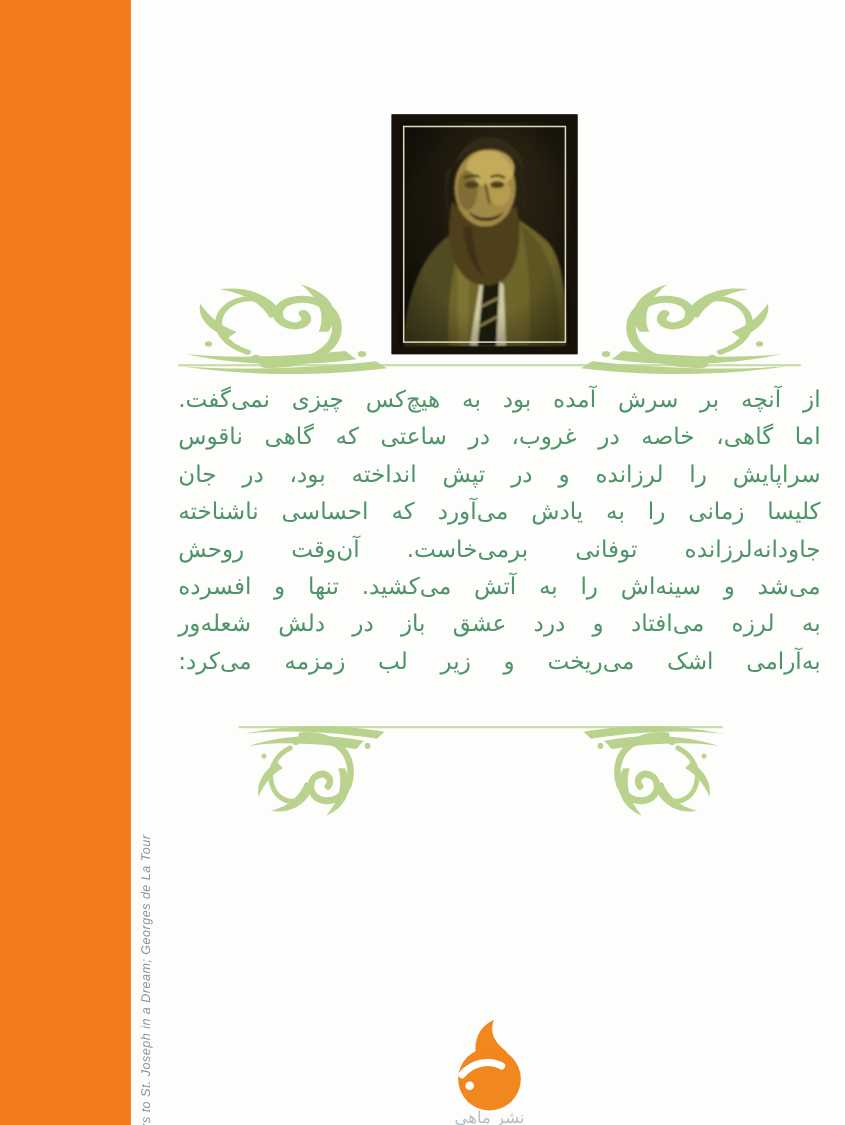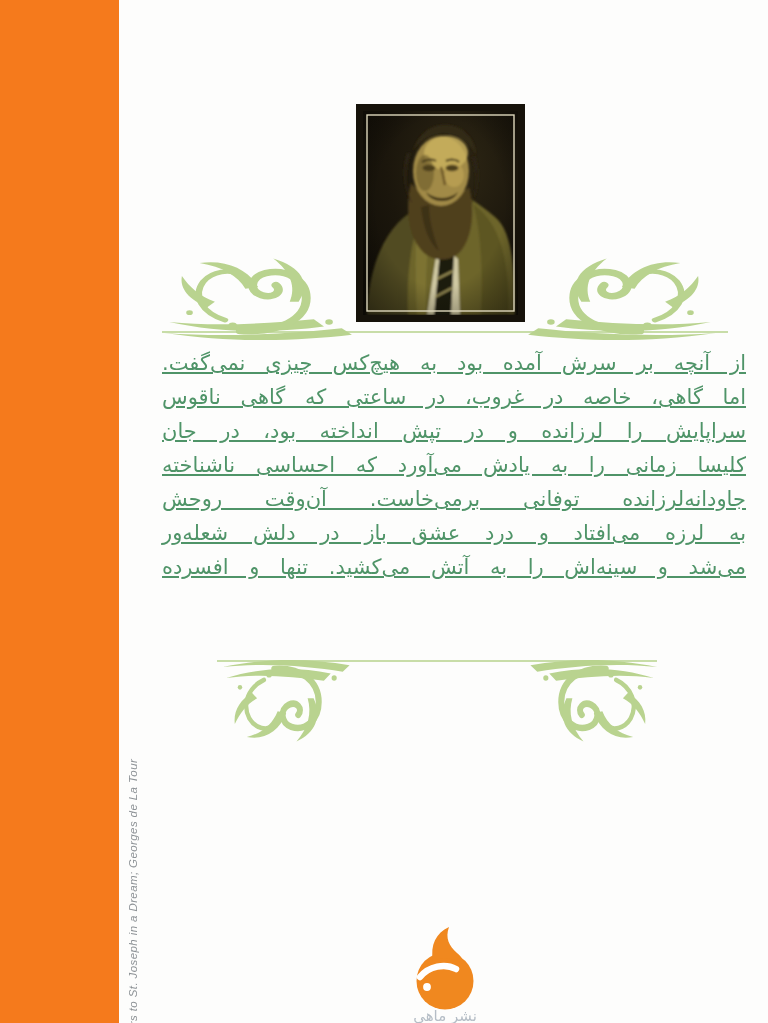--- a/index.html
+++ b/index.html
@@ -64,21 +64,20 @@
     font-family:"DejaVu Sans",sans-serif;
     font-size:21px;
     line-height:34px;
     color:var(--body-green);
   }
   .body-text .line{
     direction:rtl;
     text-align:justify;
     text-align-last:justify;
     white-space:nowrap;
-    text-decoration:underline;
   }
   
   .logo{position:absolute;left:405px;top:925px;width:80px;height:88px;z-index:3;}
   .logo svg{display:block;width:100%;height:100%;}
   .pub-name{
     position:absolute;left:392px;top:1007px;width:106px;
     text-align:center;
     direction:rtl;
     font-family:"DejaVu Sans",sans-serif;
     font-size:15px;
@@ -191,22 +190,23 @@
     <rect x="4" y="4" width="147" height="196" fill="none" stroke="#ded8bc" stroke-width="1.4"></rect>
   </svg>
 </div>
 
 <div class="body-text" dir="rtl">
   <div class="line">از آنچه بر سرش آمده بود به هیچ‌کس چیزی نمی‌گفت.</div>
   <div class="line">اما گاهی، خاصه در غروب، در ساعتی که گاهی ناقوس</div>
   <div class="line">سراپایش را لرزانده و در تپش انداخته بود، در جان</div>
   <div class="line">کلیسا زمانی را به یادش می‌آورد که احساسی ناشناخته</div>
   <div class="line">جاودانه‌لرزانده توفانی برمی‌خاست. آن‌وقت روحش</div>
+  <div class="line">می‌شد و سینه‌اش را به آتش می‌کشید. تنها و افسرده</div>
   <div class="line">به لرزه می‌افتاد و درد عشق باز در دلش شعله‌ور</div>
-  <div class="line">می‌شد و سینه‌اش را به آتش می‌کشید. تنها و افسرده</div>
+  <div class="line">به‌آرامی اشک می‌ریخت و زیر لب زمزمه می‌کرد:</div>
 </div>
 
 <div class="logo">
   <svg viewBox="0 0 80 88">
     <g style="fill:var(--logo-orange)">
       <circle cx="40" cy="56" r="28.5"></circle>
       <path d="M28,36 C25,20 31,8 44,2 C40,13 44,21 52,28 C57,32 59,36 58,39 C49,33 37,32 28,36 Z"></path>
     </g>
     <path d="M15,52 C24,41 40,38 51,44" stroke="#ffffff" stroke-width="6.5" stroke-linecap="round" fill="none"></path>
     <circle cx="22" cy="62" r="3.9" fill="#ffffff"></circle>

